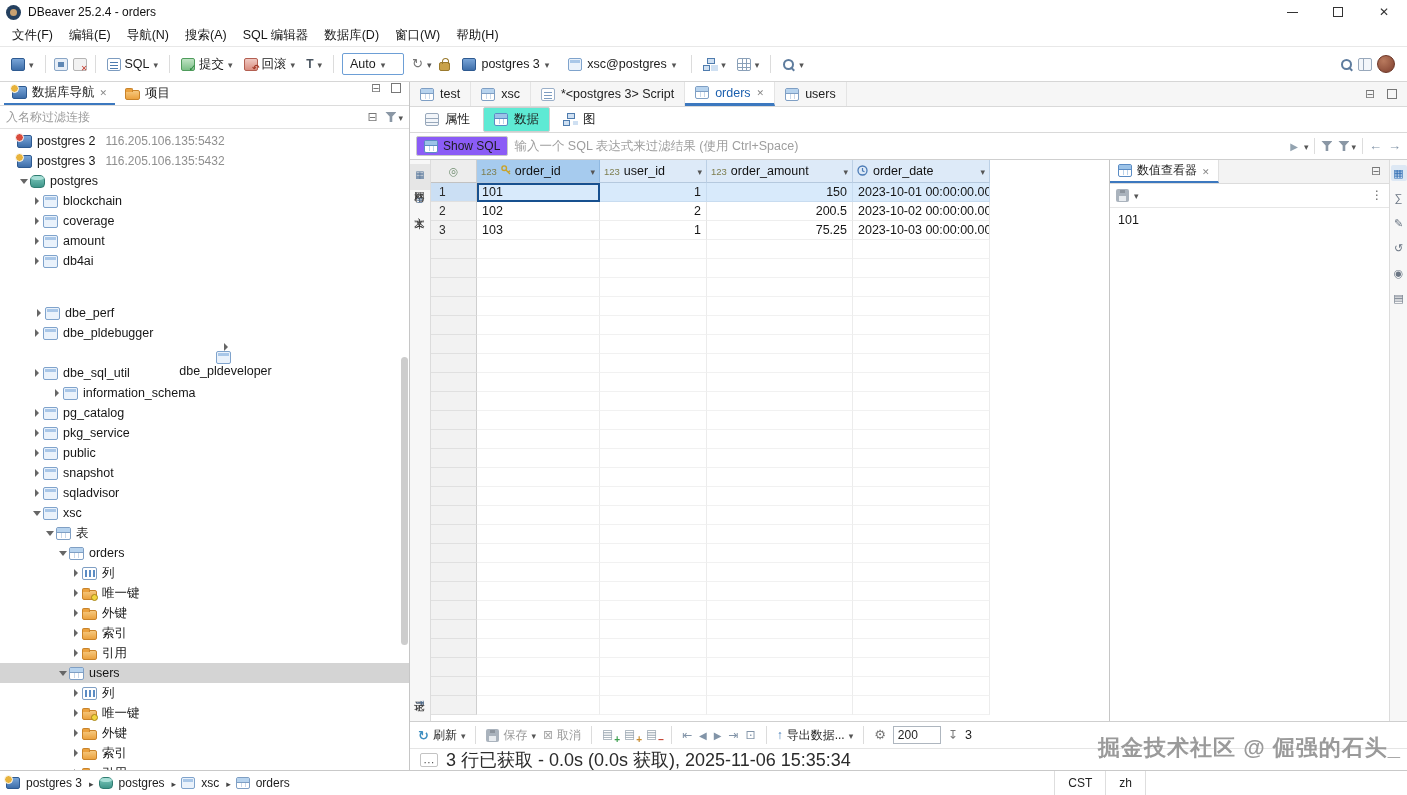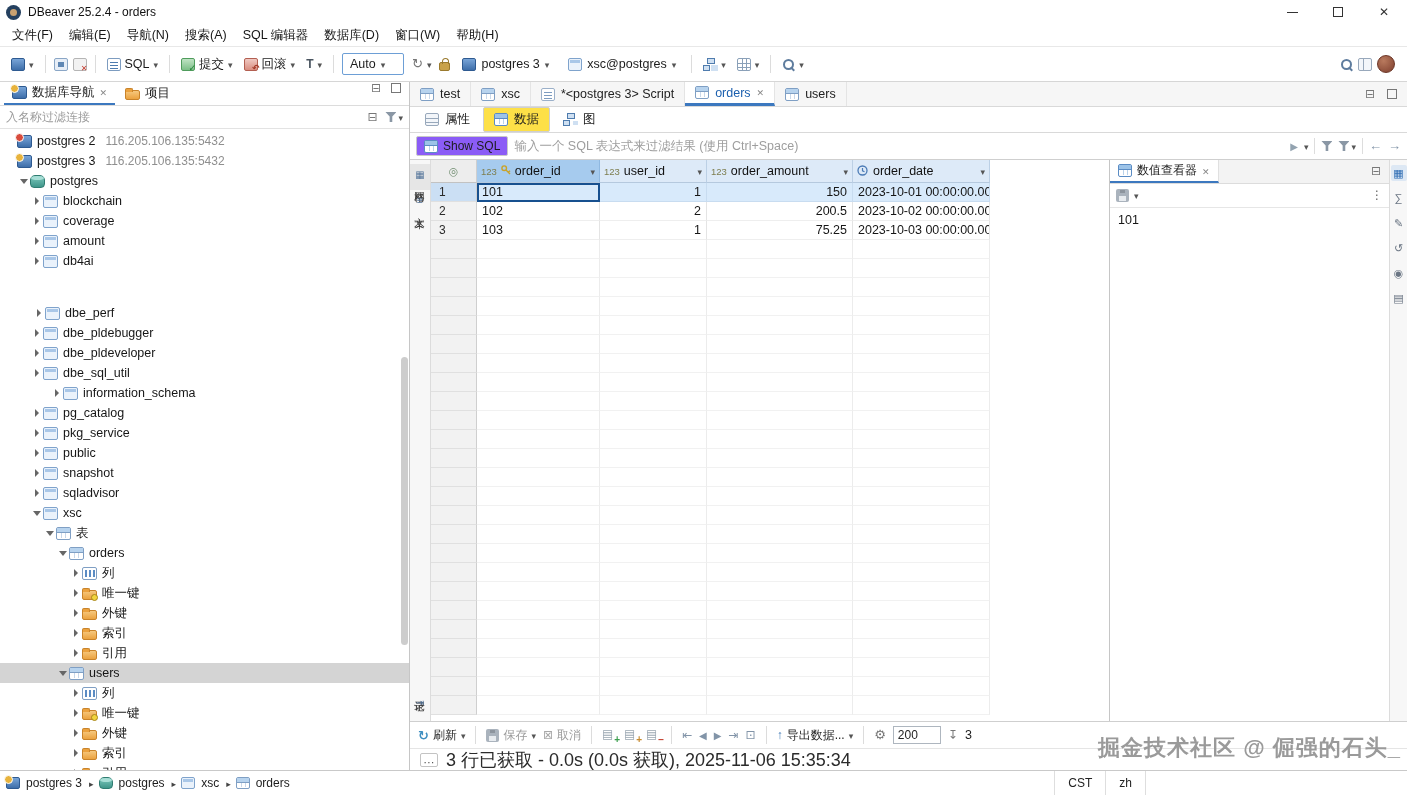--- a/index.html
+++ b/index.html
@@ -151,21 +151,21 @@
 .vscroll{position:absolute;right:1px;top:228px;width:7px;height:288px;background:#cdcdcd;border-radius:4px;}
 
 
 .editor{flex:1;display:flex;flex-direction:column;min-width:0;background:#fff;}
 .ed-tabs{height:25px;display:flex;align-items:stretch;background:#f6f6f6;border-bottom:1px solid #d9d9d9;flex:0 0 auto;}
 .ed-tab{display:flex;align-items:center;gap:6px;padding:0 10px;font-size:12.5px;color:#222;border-right:1px solid #e4e4e4;background:#f6f6f6;}
 .ed-tab.active{background:#fff;color:#1b5fae;border-bottom:3px solid #3c78bf;}
 .ed-tab-winbtns{margin-left:auto;display:flex;gap:12px;align-items:center;padding-right:10px;}
 .sub-tabs{height:26px;display:flex;align-items:center;border-bottom:1px solid #d9d9d9;padding-left:4px;gap:2px;flex:0 0 auto;}
 .sub-tab{display:flex;align-items:center;gap:6px;padding:3px 10px;font-size:12.5px;border-radius:2px;border:1px solid transparent;}
-.sub-tab.active{background:#fde047;border-color:#cfcfcf;}
+.sub-tab.active{background:#5eead4;border-color:#cfcfcf;}
 .filterbar{height:27px;display:flex;align-items:center;gap:6px;padding:0 6px;border-bottom:1px solid #cfcfcf;flex:0 0 auto;}
 .show-sql{display:flex;align-items:center;gap:5px;border:1px solid #c9c9c9;border-radius:2px;padding:2px 7px;background:#8b5cf6;font-size:12px;}
 .filterbar input{flex:1;border:none;outline:none;font-size:12.5px;color:#333;font-family:inherit;}
 .filterbar input::placeholder{color:#9e9e9e;}
 .fb-sep{width:1px;height:16px;background:#ddd;}
 
 
 .result{flex:1;display:flex;min-height:0;}
 .pres-strip{width:21px;flex:0 0 auto;background:#f7f7f7;border-right:1px solid #dcdcdc;display:flex;flex-direction:column;align-items:center;padding-top:4px;}
 .pres-tab{display:flex;flex-direction:column;align-items:center;gap:3px;padding:5px 0;width:100%;}
@@ -417,21 +417,21 @@
 
           </div>
 
           <div class="tree-row" style="padding-left: 30px;">
             <span class="exp exp-closed"></span>
             <span class="ti ti-schema"></span>
             <span class="tree-label">dbe_pldebugger</span>
 
           </div>
 
-          <div class="tree-row" style="padding-left: 30px;">
+          <div class="tree-row" style="padding-left: 42px; flex-direction: column;">
             <span class="exp exp-closed"></span>
             <span class="ti ti-schema"></span>
             <span class="tree-label">dbe_pldeveloper</span>
 
           </div>
 
           <div class="tree-row" style="padding-left: 30px;">
             <span class="exp exp-closed"></span>
             <span class="ti ti-schema"></span>
             <span class="tree-label">dbe_sql_util</span>

